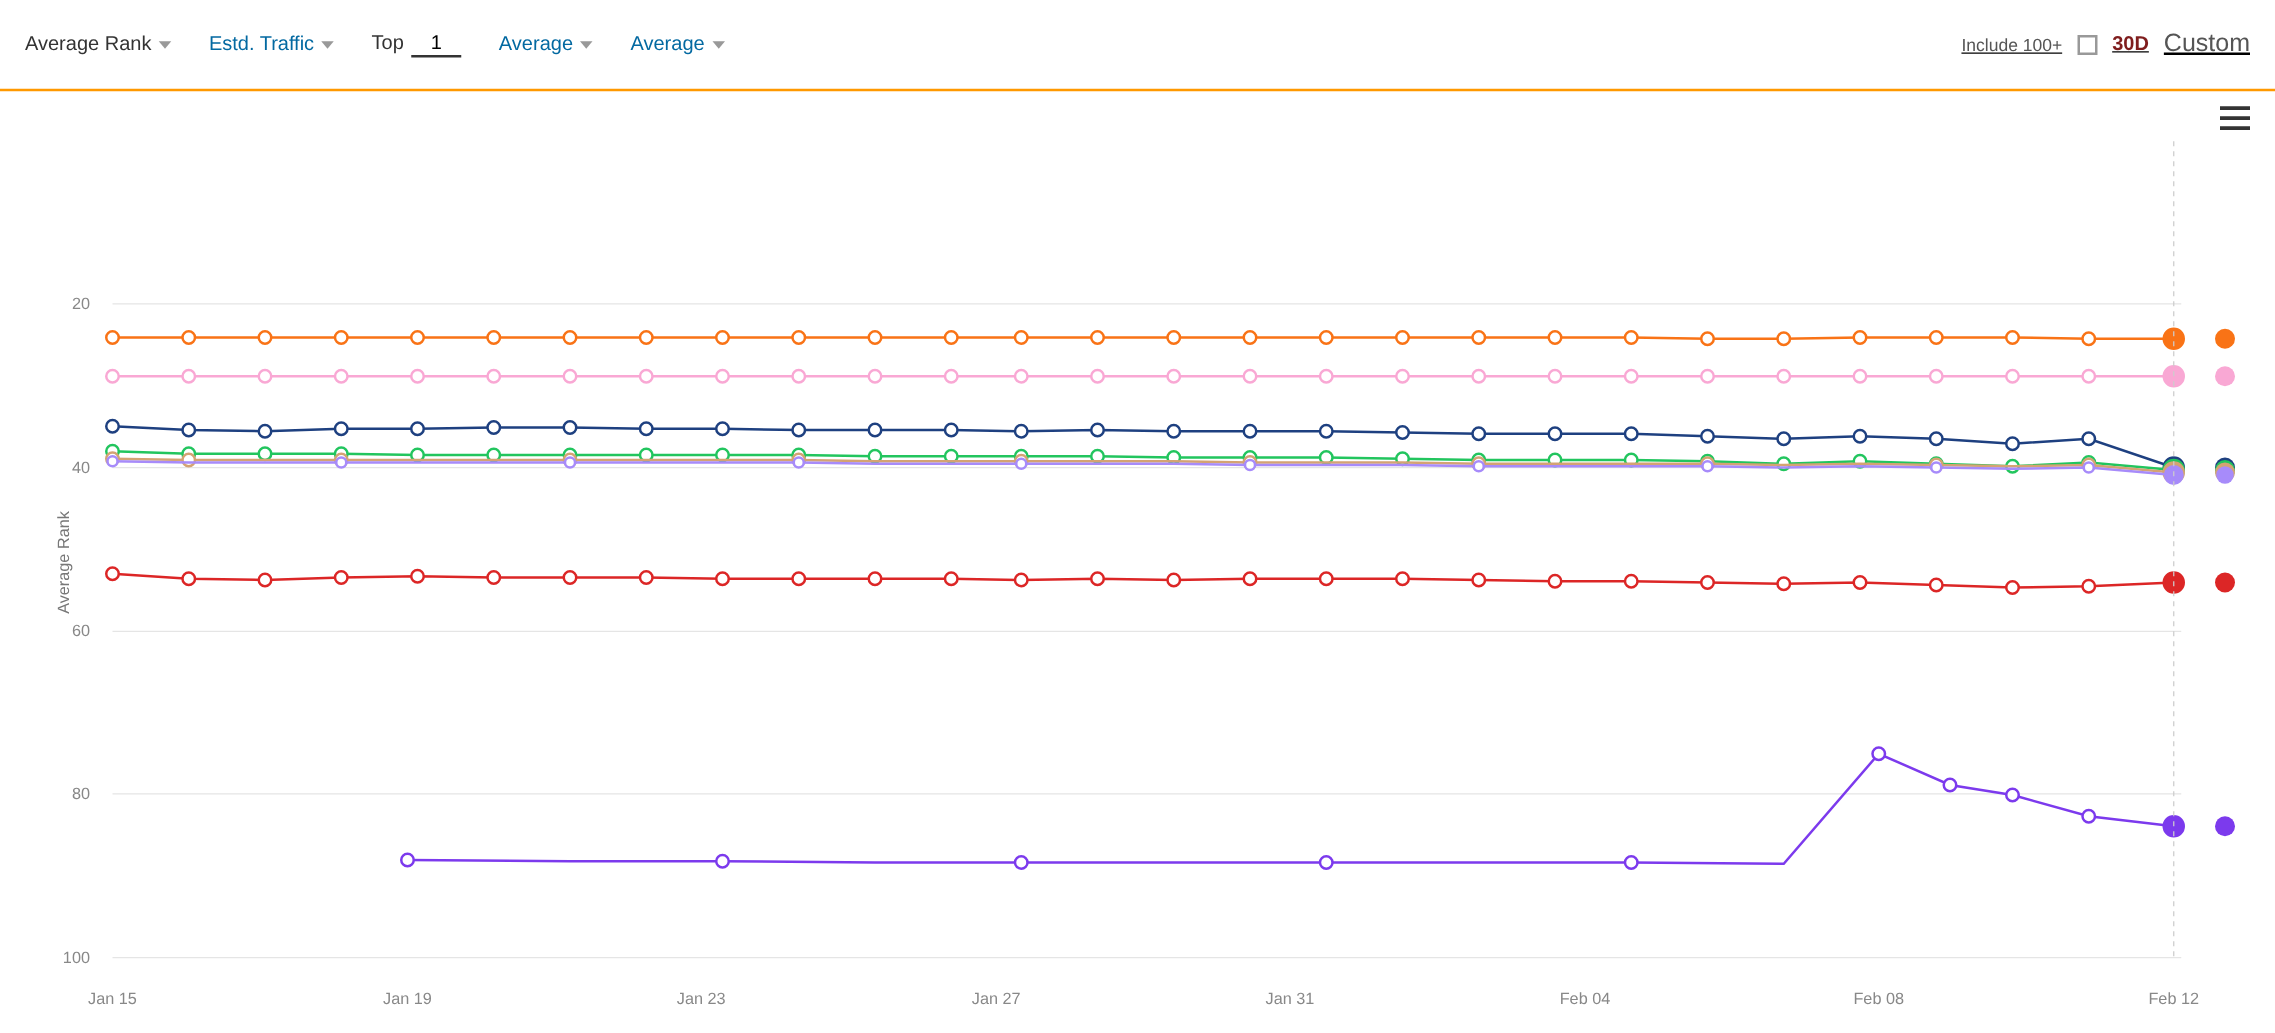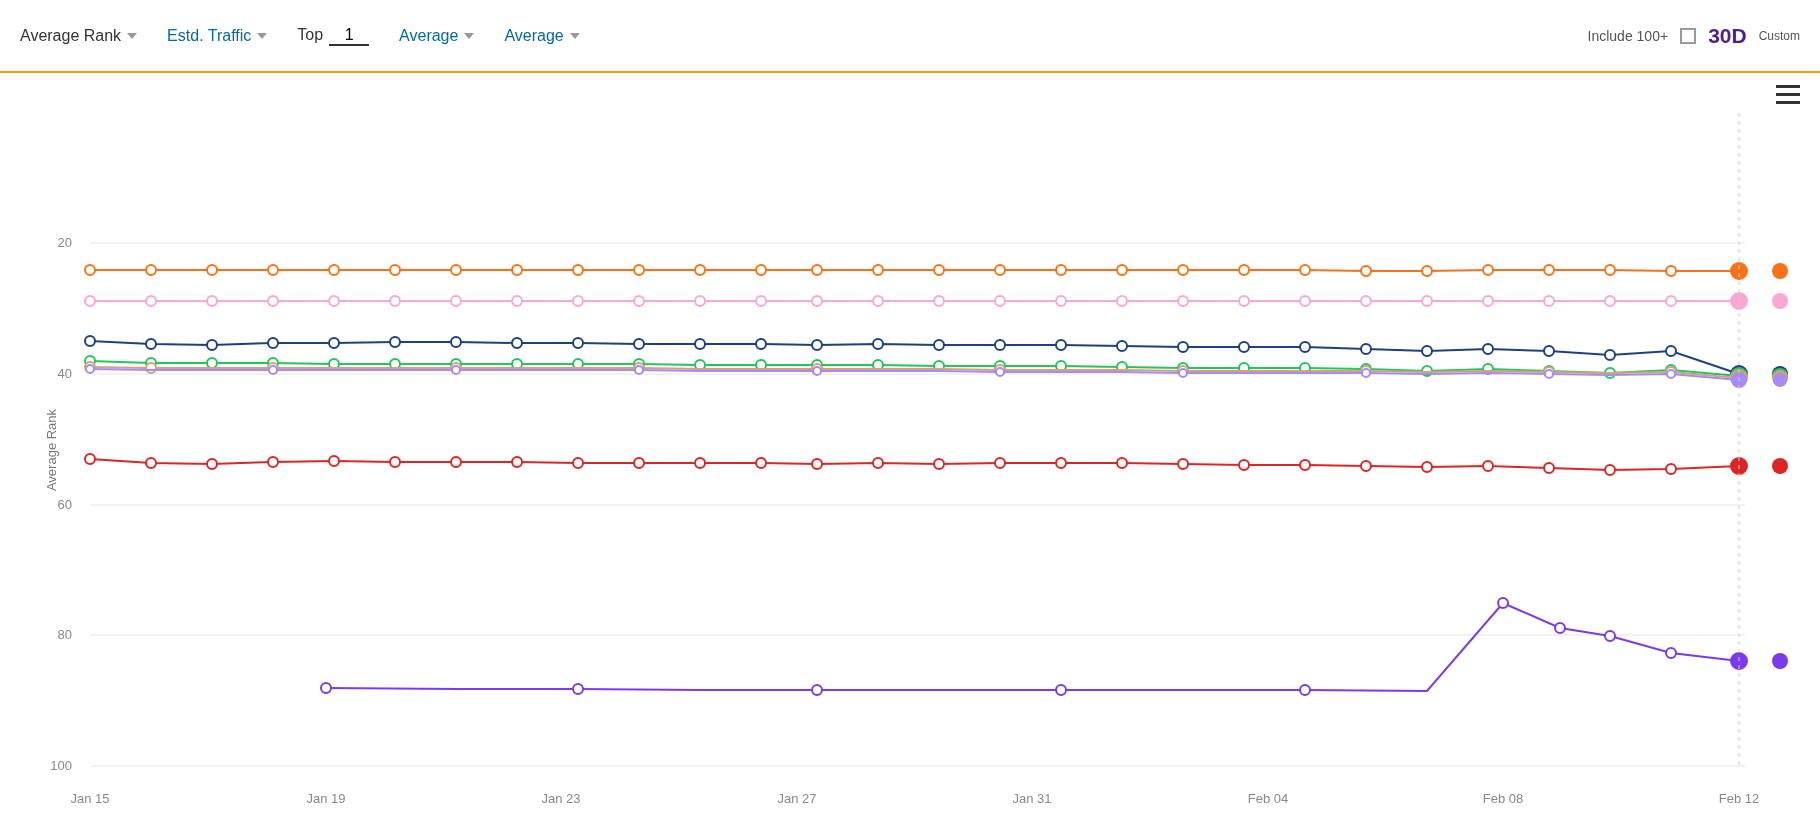--- a/index.html
+++ b/index.html
@@ -49,41 +49,42 @@
       font-size: 16px;
       text-align: center;
       outline: none;
     }
 
     .right-controls {
       margin-left: auto;
       display: flex;
       align-items: center;
       gap: 12px;
+      text-decoration: underline;
     }
 
     .include-label { font-size: 14px; color: #555; }
 
     .checkbox-box {
       width: 16px; height: 16px;
       border: 2px solid #999;
       display: inline-block;
     }
 
     .btn-30d {
-      color: #4c1d95;
-      font-size: 21px;
+      color: #7f1d1d;
+      font-size: 16px;
       font-weight: 700;
       cursor: pointer;
       text-align: right;
     }
 
     .btn-custom {
       color: #555;
-      font-size: 12px;
+      font-size: 20px;
       cursor: pointer;
     }
 
     .chart-area {
       position: relative;
       width: 1820px;
       height: 753px;
     }
 
     .hamburger-icon {

